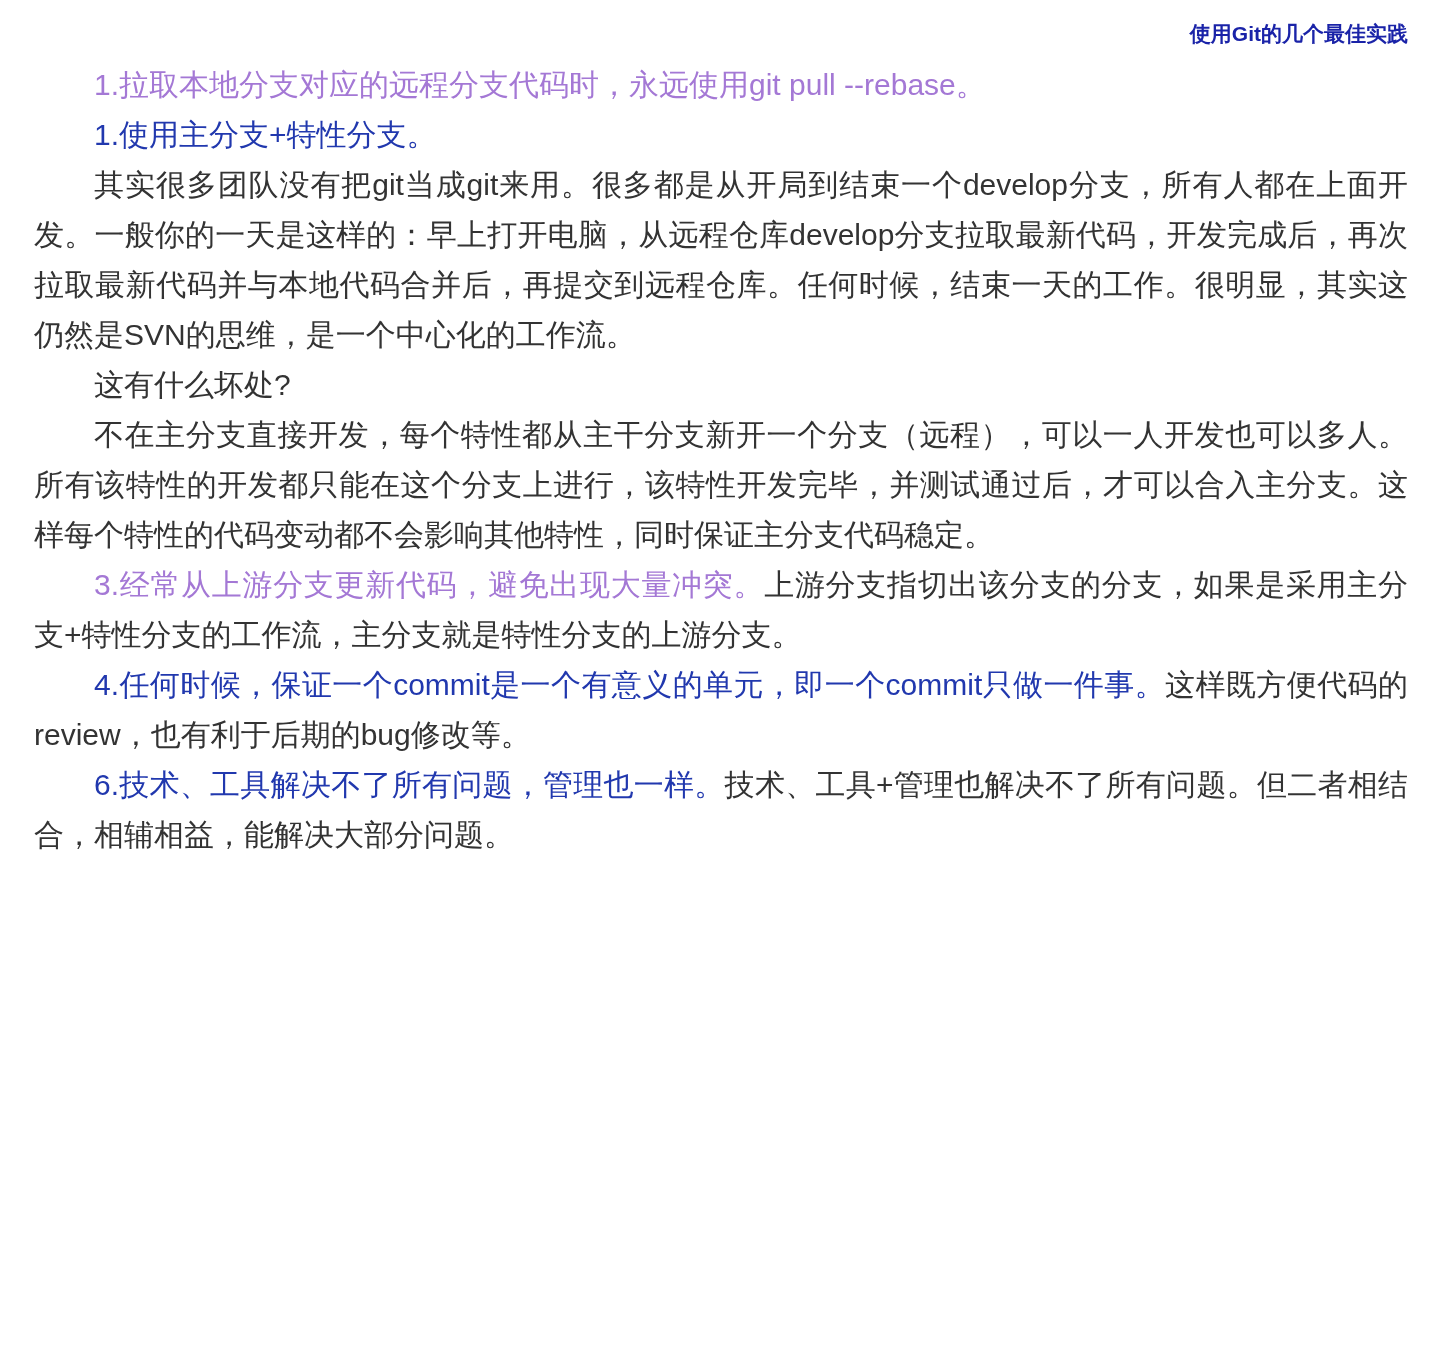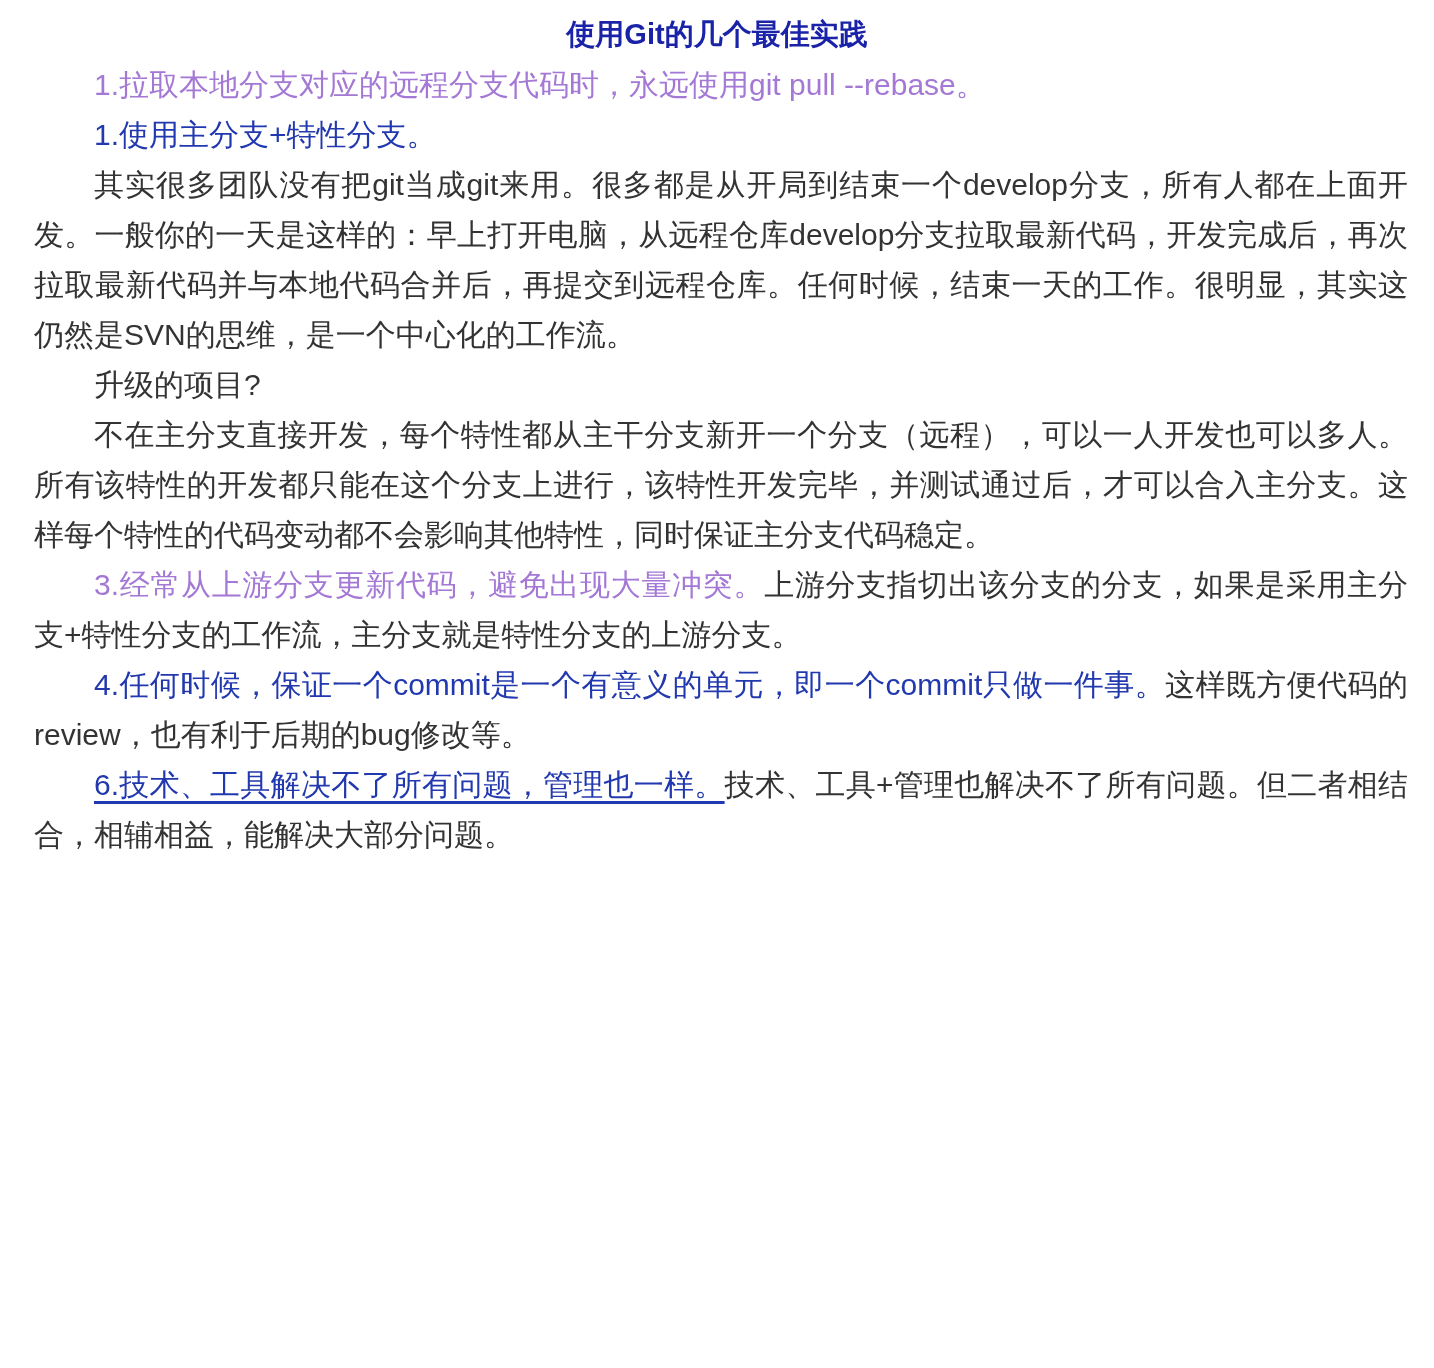--- a/index.html
+++ b/index.html
@@ -14,48 +14,48 @@
     width:1434px;
     background:var(--c-bg);
     font-family:"Liberation Sans","DejaVu Sans",sans-serif;
   }
   body{
     height:1368px;
     overflow:hidden;
     padding:8px 26px 0 26px;
   }
   h1.page-title{
-    font-size:29px;
+    font-size:21px;
     font-weight:700;
     color:var(--c-title);
-    text-align:center;
+    text-align:right;
     line-height:52px;
     white-space:nowrap;
   }
   .article-body p{
     font-size:30px;
     line-height:50px;
     color:var(--c-body);
     text-align:justify;
     text-indent:2em;
     word-break:break-word;
     margin-left:8px;
   }
   .seg-body{color:var(--c-body);}
   .seg-purple{color:var(--c-purple);}
   .seg-blue{color:var(--c-blue);}
-  .seg-blue-underline{color:var(--c-blue);text-decoration:underline;text-underline-offset:6px;}
+  .seg-blue-underline{color:var(--c-blue);text-underline-offset:6px;}
 </style>
 </head>
 <body>
 
 <h1 class="page-title">使用Git的几个最佳实践</h1>
 
 <div class="article-body">
     <p><span class="seg-purple">1.拉取本地分支对应的远程分支代码时，永远使用git pull --rebase。</span></p>
     <p><span class="seg-blue">1.使用主分支+特性分支。</span></p>
     <p><span class="seg-body">其实很多团队没有把git当成git来用。很多都是从开局到结束一个develop分支，所有人都在上面开发。一般你的一天是这样的：早上打开电脑，从远程仓库develop分支拉取最新代码，开发完成后，再次拉取最新代码并与本地代码合并后，再提交到远程仓库。任何时候，结束一天的工作。很明显，其实这仍然是SVN的思维，是一个中心化的工作流。</span></p>
-    <p><span class="seg-body">升级的项目?</span></p>
+    <p><span class="seg-body">这有什么坏处?</span></p>
     <p><span class="seg-body">不在主分支直接开发，每个特性都从主干分支新开一个分支（远程），可以一人开发也可以多人。所有该特性的开发都只能在这个分支上进行，该特性开发完毕，并测试通过后，才可以合入主分支。这样每个特性的代码变动都不会影响其他特性，同时保证主分支代码稳定。</span></p>
     <p><span class="seg-purple">3.经常从上游分支更新代码，避免出现大量冲突。</span><span class="seg-body">上游分支指切出该分支的分支，如果是采用主分支+特性分支的工作流，主分支就是特性分支的上游分支。</span></p>
     <p><span class="seg-blue">4.任何时候，保证一个commit是一个有意义的单元，即一个commit只做一件事。</span><span class="seg-body">这样既方便代码的review，也有利于后期的bug修改等。</span></p>
     <p><span class="seg-blue-underline">6.技术、工具解决不了所有问题，管理也一样。</span><span class="seg-body">技术、工具+管理也解决不了所有问题。但二者相结合，相辅相益，能解决大部分问题。</span></p>
   </div>
 
 </body></html>

